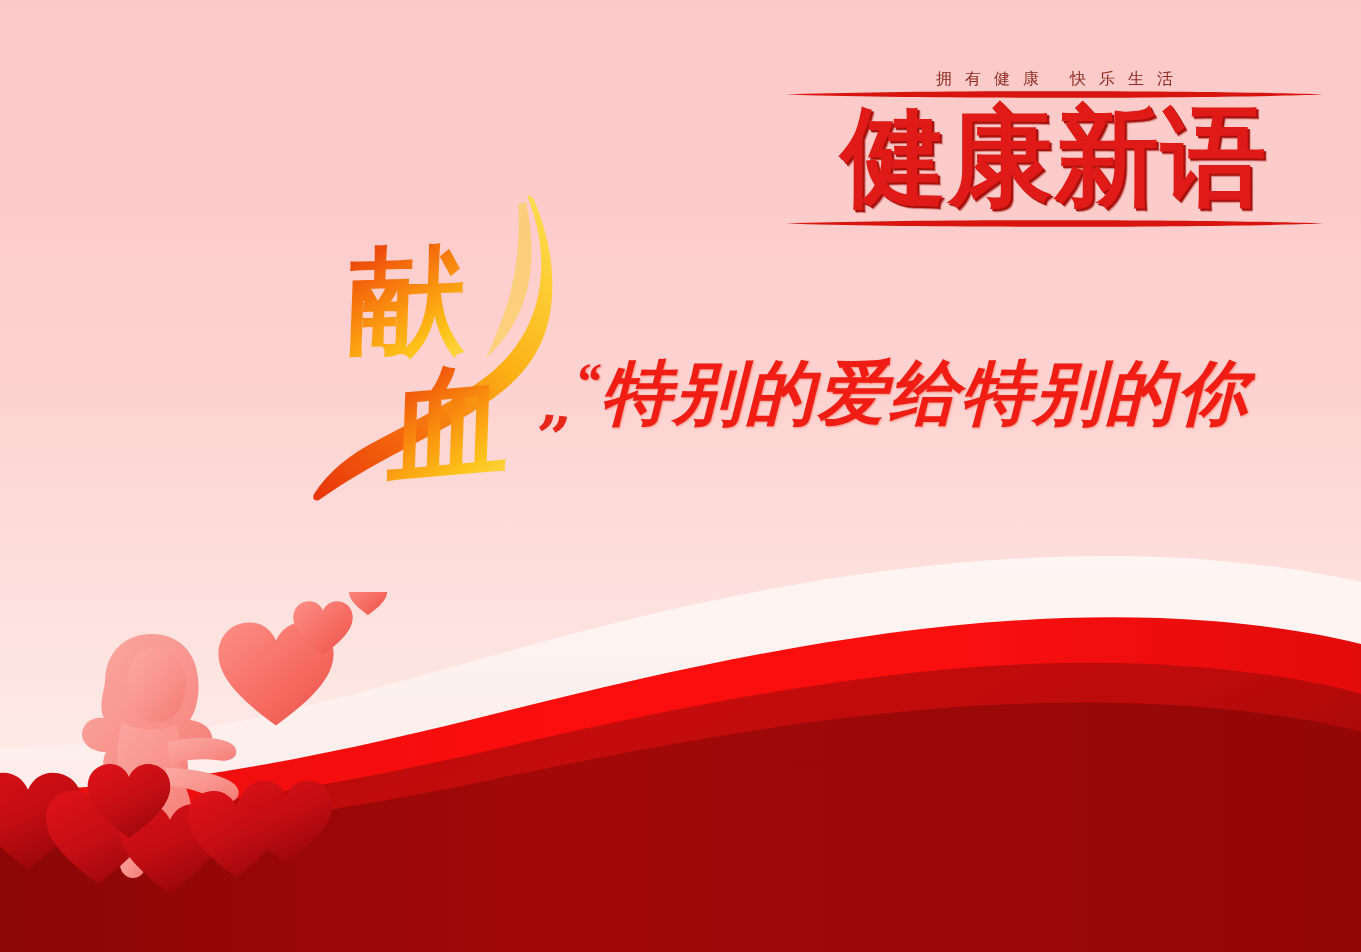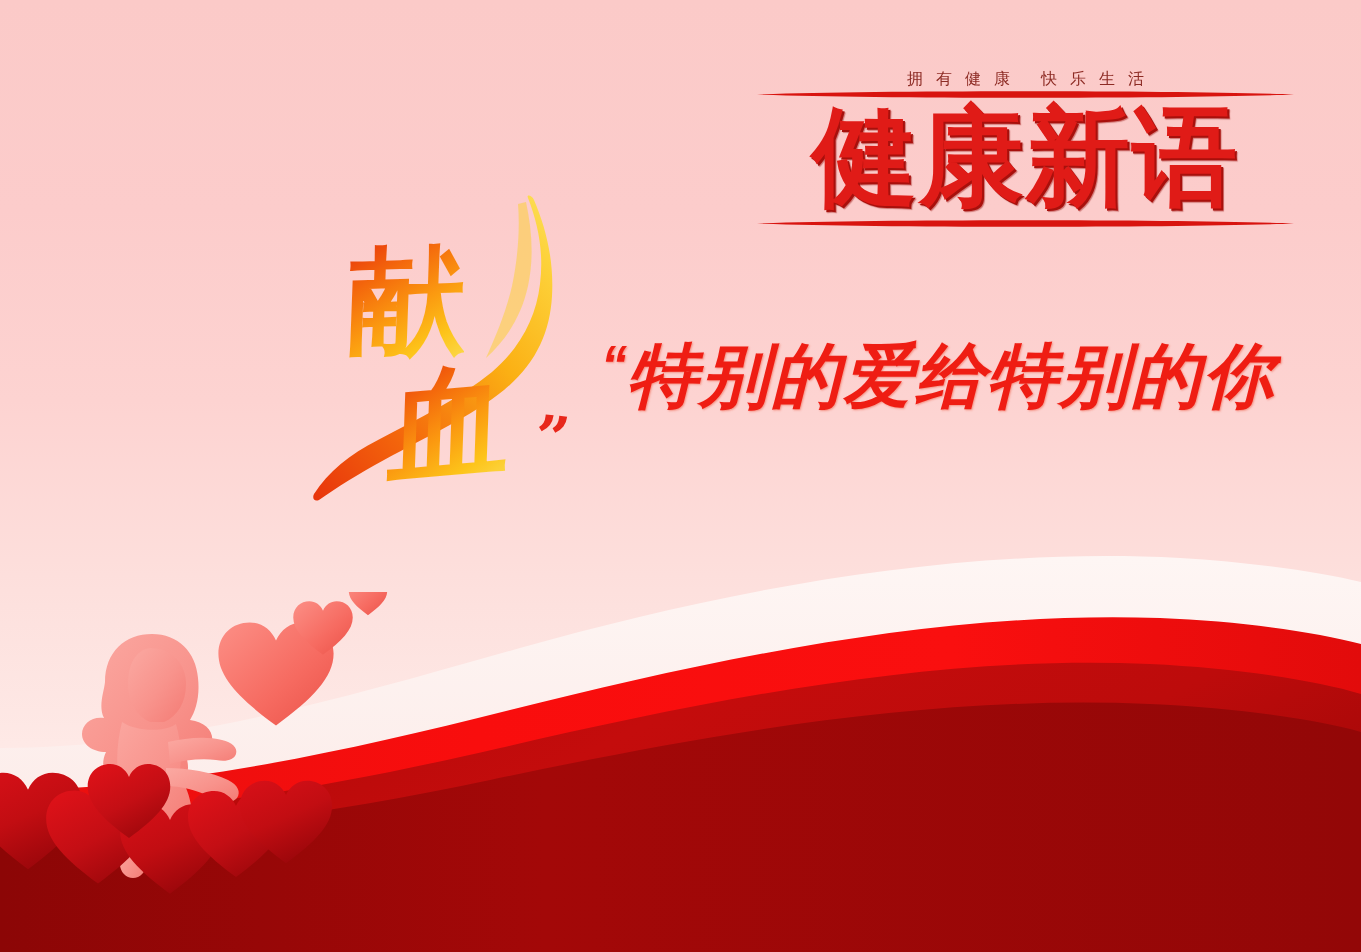--- a/index.html
+++ b/index.html
@@ -30,21 +30,21 @@
     left: 0;
     bottom: 0;
     width: 1361px;
     height: 400px;
     pointer-events: none;
   }
 
   
   .masthead {
     position: absolute;
-    left: 757px;
+    left: 786px;
     top: 60px;
     width: 537px;
     height: 180px;
   }
   .masthead-tagline {
     position: absolute;
     left: 0;
     top: 10px;
     width: 537px;
     text-align: center;
@@ -129,33 +129,32 @@
     color: #e8271b;
     font-family: "DejaVu Serif", "Liberation Serif", serif;
     font-weight: 700;
     transform: rotate(6deg);
   }
 
   
   .slogan {
     position: absolute;
     left: 575px;
-    top: 316px;
+    top: 334px;
     width: 700px;
     height: 100px;
-    font-family: Liberation Sans, sans-serif;
+    font-family: Liberation Serif, serif;
     font-weight: 700;
     font-style: italic;
     font-size: 70px;
     line-height: 96px;
     color: #ef1d13;
     white-space: nowrap;
     letter-spacing: 2px;
     text-shadow: 1px 1px 2px rgba(235,70,45,0.45);
-    text-align: right;
   }
   .slogan-quote {
     font-size: 52px;
     vertical-align: 18px;
     letter-spacing: 0;
   }
 
   
   .subtitle {
     position: absolute;

